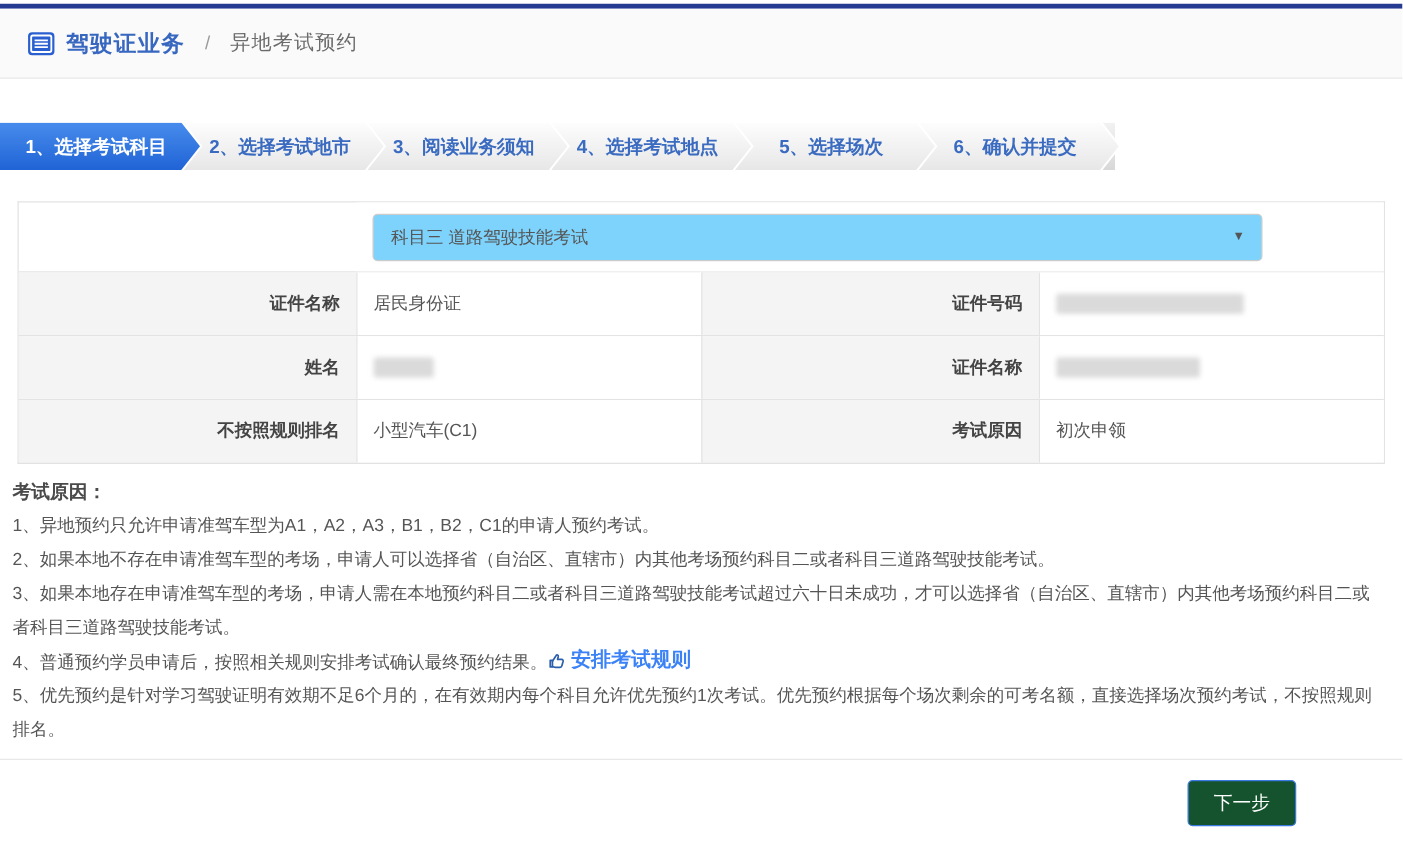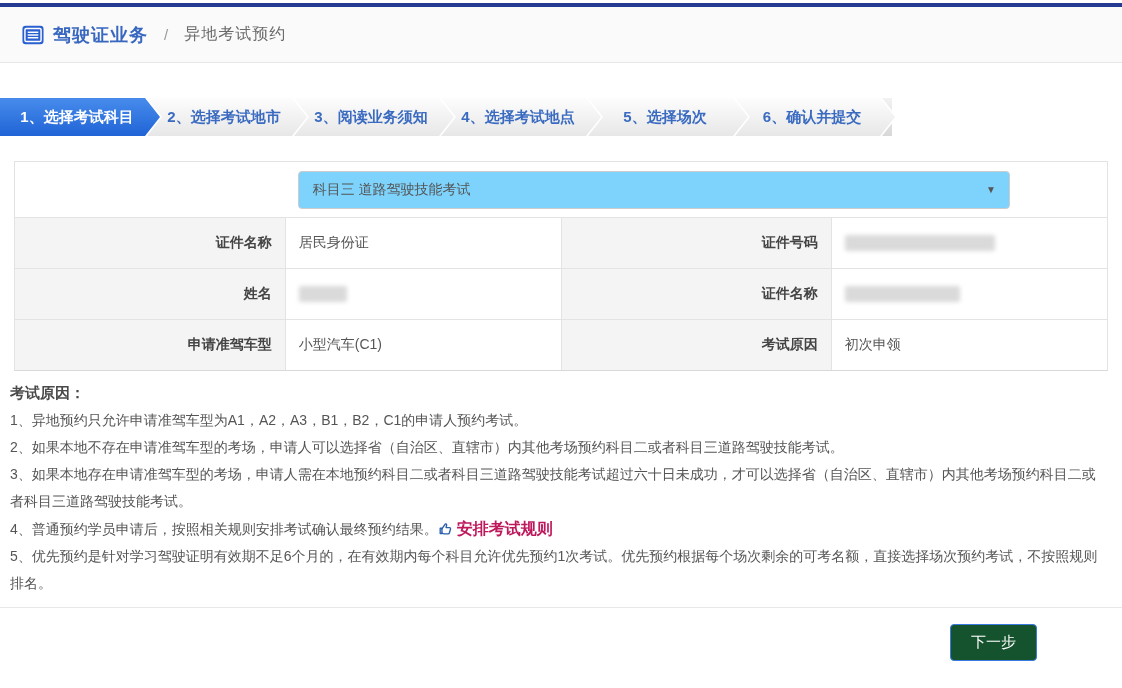--- a/index.html
+++ b/index.html
@@ -66,21 +66,21 @@
   .redact { background: #dadada; border-radius: 2px; filter: blur(2px); height: 16px; }
   .redact.sm { width: 48px; }
   .redact.md { width: 115px; }
   .redact.lg { width: 150px; }
   
   .tips { margin: 13px 14px 0 10px; font-size: 14px; color: #555; }
   .tips .tips-title { font-size: 15px; font-weight: bold; color: #4a4a4a; margin-bottom: 4px; }
   .tips .tip-line { line-height: 27px; }
   .tips .tip-wrap { line-height: 27px; }
   .rule-link {
-    color: #be185d; font-size: 16px; font-weight: bold; text-decoration: none;
+    color: #3b82f6; font-size: 16px; font-weight: bold; text-decoration: none;
     display: inline-flex; align-items: center; gap: 2px; vertical-align: -2px; cursor: pointer;
   }
   .rule-link svg { margin-right: 2px; }
   
   .footer {
     position: absolute; left: 0; right: 0; top: 607px;
     border-top: 1px solid #e8e8e8; padding-top: 16px; text-align: right;
   }
   .next-btn {
     display: inline-block; margin-right: 85px; min-width: 76px; height: 37px;
@@ -140,21 +140,21 @@
     <div class="fcell flabel">姓名</div>
     <div class="fcell fvalue">
         <div class="redact sm"></div>
       </div>
     <div class="fcell flabel">证件名称</div>
     <div class="fcell fvalue">
         <div class="redact md"></div>
       </div>
   </div>
   <div class="frow reg">
-    <div class="fcell flabel">申请准驾车型</div>
+    <div class="fcell flabel">不按照规则排名</div>
     <div class="fcell fvalue">小型汽车(C1)</div>
     <div class="fcell flabel">考试原因</div>
     <div class="fcell fvalue">初次申领</div>
   </div>
 </div>
 
 <div class="tips">
   <div class="tips-title">考试原因：</div>
   <div class="tip-line">1、异地预约只允许申请准驾车型为A1，A2，A3，B1，B2，C1的申请人预约考试。</div>
   <div class="tip-line">2、如果本地不存在申请准驾车型的考场，申请人可以选择省（自治区、直辖市）内其他考场预约科目二或者科目三道路驾驶技能考试。</div>

